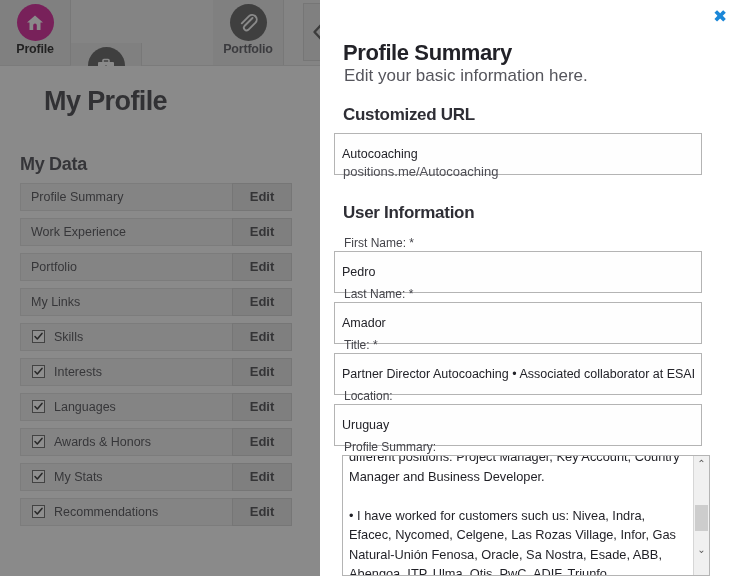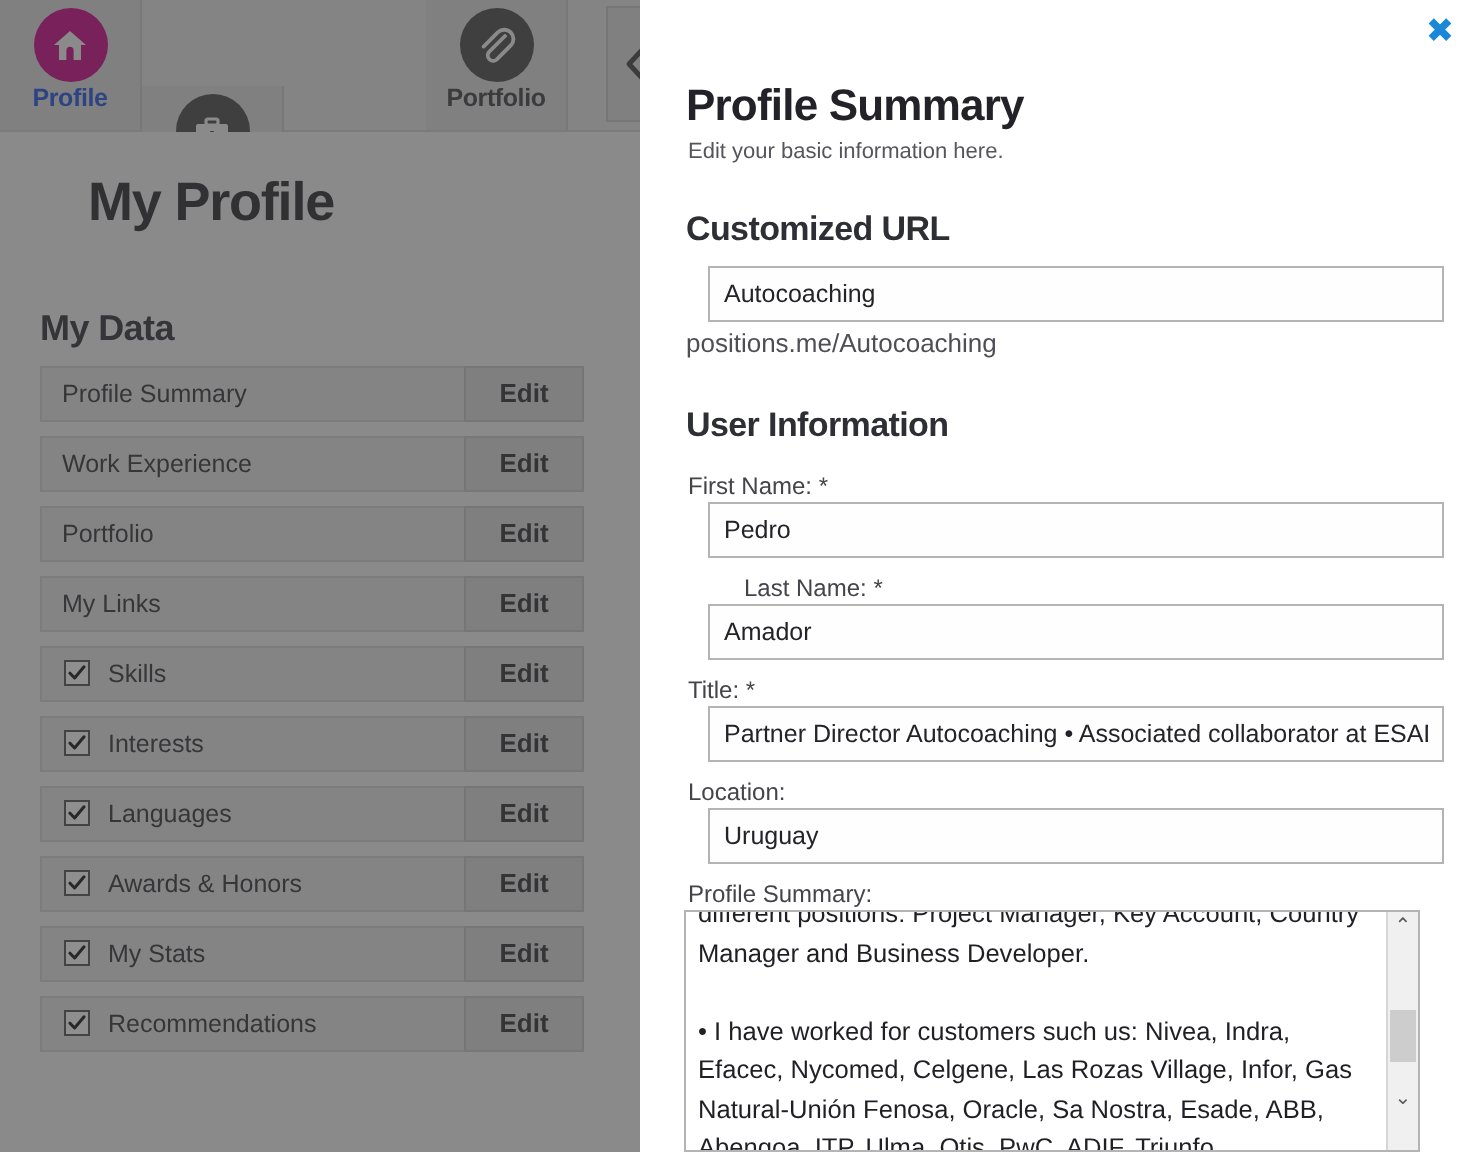--- a/index.html
+++ b/index.html
@@ -54,21 +54,21 @@
   }
   .tab.active .tab-icon { background: #c2007f; }
   .tab .tab-label {
     font-size: 12.5px;
     font-weight: bold;
     color: #3a3a42;
     letter-spacing: -0.2px;
     display: block;
     line-height: 14px;
   }
-  .tab.active .tab-label { color: #1d4ed8; }
+  .tab.active .tab-label { color: #000000; }
   .tab .tab-icon svg { position: absolute; left: 50%; top: 50%; transform: translate(-50%,-50%); }
 
   #collapse-button {
     position: absolute;
     left: 303px; top: 3px;
     width: 30px; height: 58px;
     background: #d3d3d3;
     border: 1px solid #bcbcbc;
     box-sizing: border-box;
     cursor: pointer;
@@ -186,21 +186,21 @@
     left: 23px; top: 40px;
     font-size: 22px;
     font-weight: bold;
     color: #222228;
     letter-spacing: -0.4px;
     line-height: 26px;
   }
   #modal-subtitle {
     position: absolute;
     left: 24px; top: 68px;
-    font-size: 11px;
+    font-size: 17px;
     color: #55555c;
     line-height: 16px;
   }
   .modal-section-heading {
     position: absolute;
     left: 23px;
     font-size: 17px;
     font-weight: bold;
     color: #2e2e35;
     letter-spacing: -0.3px;
@@ -210,23 +210,23 @@
 
   .field-label {
     position: absolute;
     left: 24px;
     font-size: 12px;
     color: #44444a;
     line-height: 14px;
   }
   .text-input {
     position: absolute;
-    left: 34px;
+    left: 14px;
     width: 368px;
-    height: 28px;
+    height: 42px;
     background: #fefefe;
     border: 1px solid #b4b4b4;
     box-sizing: border-box;
     font-family: "Liberation Sans", sans-serif;
     font-size: 12.5px;
     color: #232329;
     padding: 0 7px;
     line-height: 24px;
     outline: none;
   }
@@ -234,21 +234,21 @@
   #url-preview {
     position: absolute;
     left: 23px; top: 164px;
     font-size: 13px;
     color: #4e4e55;
     line-height: 16px;
   }
 
   #label-first { top: 236px; }
   #input-first { top: 251px; }
-  #label-last  { top: 287px; margin-left: 28px; }
+  #label-last  { top: 287px; }
   #input-last  { top: 302px; }
   #label-title { top: 338px; }
   #input-title { top: 353px; }
   #label-location { top: 389px; }
   #input-location { top: 404px; }
   #label-summary  { top: 440px; }
 
   #summary-wrapper {
     position: absolute;
     left: 22px; top: 455px;

